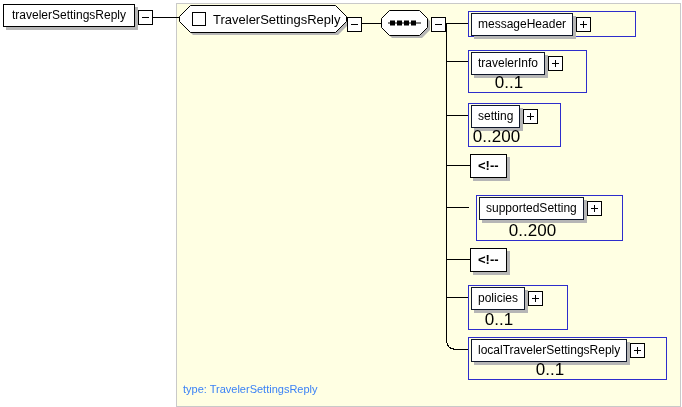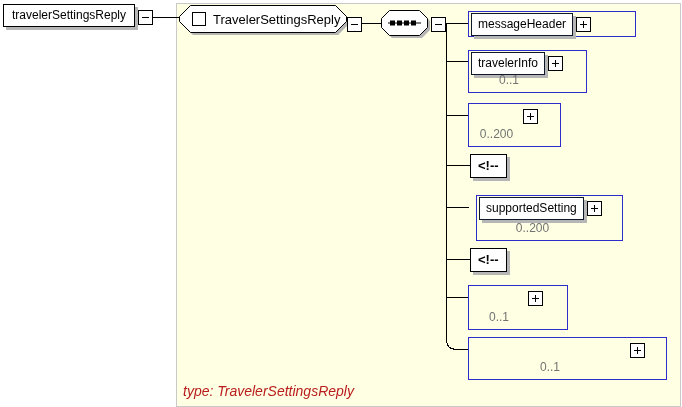--- a/index.html
+++ b/index.html
@@ -31,29 +31,29 @@
   .blue-box{
     position:absolute;border:1px solid #2d2dcc;background:transparent;z-index:2;
   }
   .elem{
     position:absolute;left:2px;top:1px;height:21px;background:#fff;
     border:1px solid #0f172a;box-shadow:3px 3px 0 #b6b6b6;
     font-size:12px;line-height:21px;padding:0 6px;white-space:nowrap;color:#000;
     display:inline-block;
   }
   .card{
-    position:absolute;font-size:12px;color:#737373;text-align:center;white-space:nowrap;
+    position:absolute;font-size:17px;color:#000000;text-align:center;white-space:nowrap;
   }
   .comment-box{
     position:absolute;height:22px;background:#fff;border:1px solid #000;
     box-shadow:3px 3px 0 #b6b6b6;font-size:13px;font-weight:bold;line-height:21px;
     padding:0 7px;color:#000;z-index:2;white-space:nowrap;
   }
   .type-label{
-    position:absolute;left:183px;top:383px;font-size:14px;color:#b91c1c;z-index:2;white-space:nowrap;font-style:italic;
+    position:absolute;left:183px;top:383px;font-size:11px;color:#3b82f6;z-index:2;white-space:nowrap;
   }
 </style>
 </head>
 <body>
 
 <div class="panel"></div>
 
 <svg class="lines" width="682" height="407" shape-rendering="crispEdges">
   <g stroke="#000000" stroke-width="1" fill="none">
     <path d="M152,17.5 H183"></path>
@@ -111,44 +111,47 @@
     </div>
     <div class="blue-box" style="left: 468px; top: 50px; height: 41px; width: 117px;">
       <div class="elem">travelerInfo</div>
       <div class="pm" style="left: 79px; top: 5px; position: absolute;">
         <div class="h"></div>
         <div class="v"></div>
       </div>
       <div class="card" style="left: 2px; top: 22px; width: 76px;">0..1</div>
     </div>
     <div class="blue-box" style="left: 468px; top: 103px; height: 42px; width: 91px;">
+      <div class="elem">setting</div>
       <div class="pm" style="left: 54px; top: 5px; position: absolute;">
         <div class="h"></div>
         <div class="v"></div>
       </div>
       <div class="card" style="left: 2px; top: 23px; width: 51px;">0..200</div>
     </div>
     <div class="comment-box" style="left: 470px; top: 154px;">&lt;!--</div>
     <div class="blue-box" style="left: 468px; top: 195px; height: 44px; width: 145px; margin-left: 8px;">
       <div class="elem">supportedSetting</div>
       <div class="pm" style="left: 110px; top: 5px; position: absolute;">
         <div class="h"></div>
         <div class="v"></div>
       </div>
       <div class="card" style="left: 2px; top: 25px; width: 107px;">0..200</div>
     </div>
     <div class="comment-box" style="left: 470px; top: 248px;">&lt;!--</div>
     <div class="blue-box" style="left: 468px; top: 285px; height: 43px; width: 98px;">
+      <div class="elem">policies</div>
       <div class="pm" style="left: 59px; top: 5px; position: absolute;">
         <div class="h"></div>
         <div class="v"></div>
       </div>
       <div class="card" style="left: 2px; top: 24px; width: 56px;">0..1</div>
     </div>
     <div class="blue-box" style="left: 468px; top: 337px; height: 41px; width: 197px;">
+      <div class="elem">localTravelerSettingsReply</div>
       <div class="pm" style="left: 161px; top: 5px; position: absolute;">
         <div class="h"></div>
         <div class="v"></div>
       </div>
       <div class="card" style="left: 2px; top: 22px; width: 158px;">0..1</div>
     </div>
   </div>
 
 <div class="type-label">type: TravelerSettingsReply</div>
 

